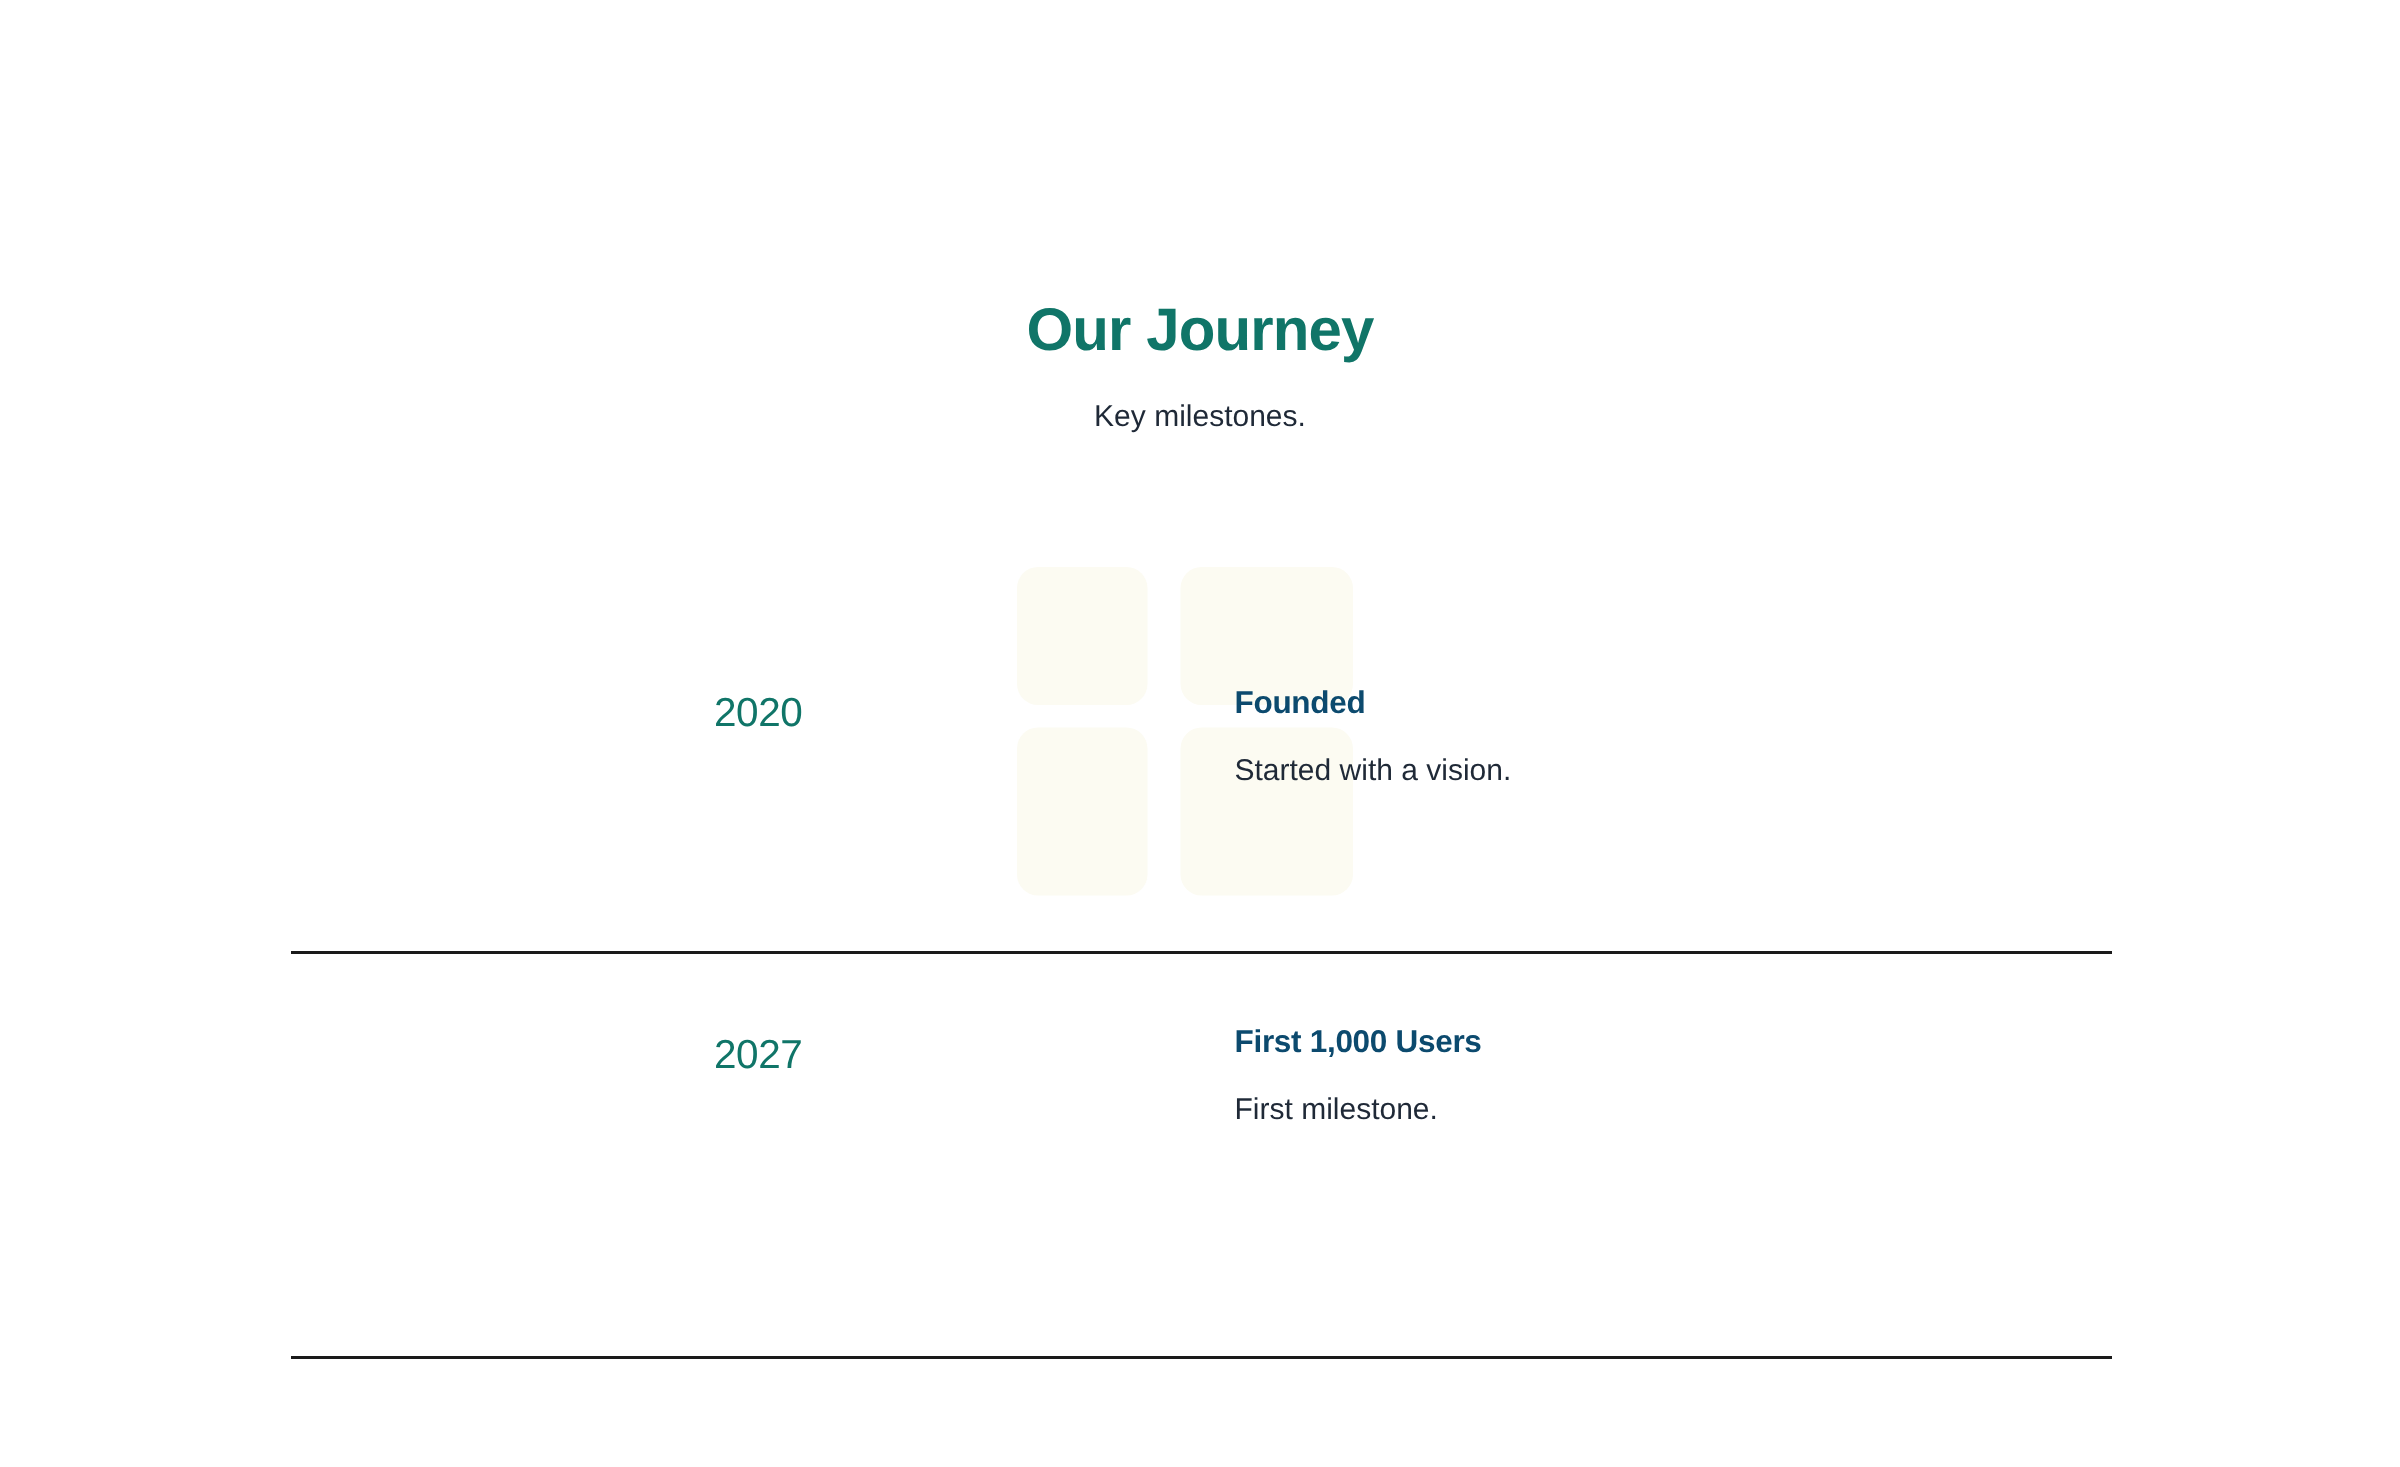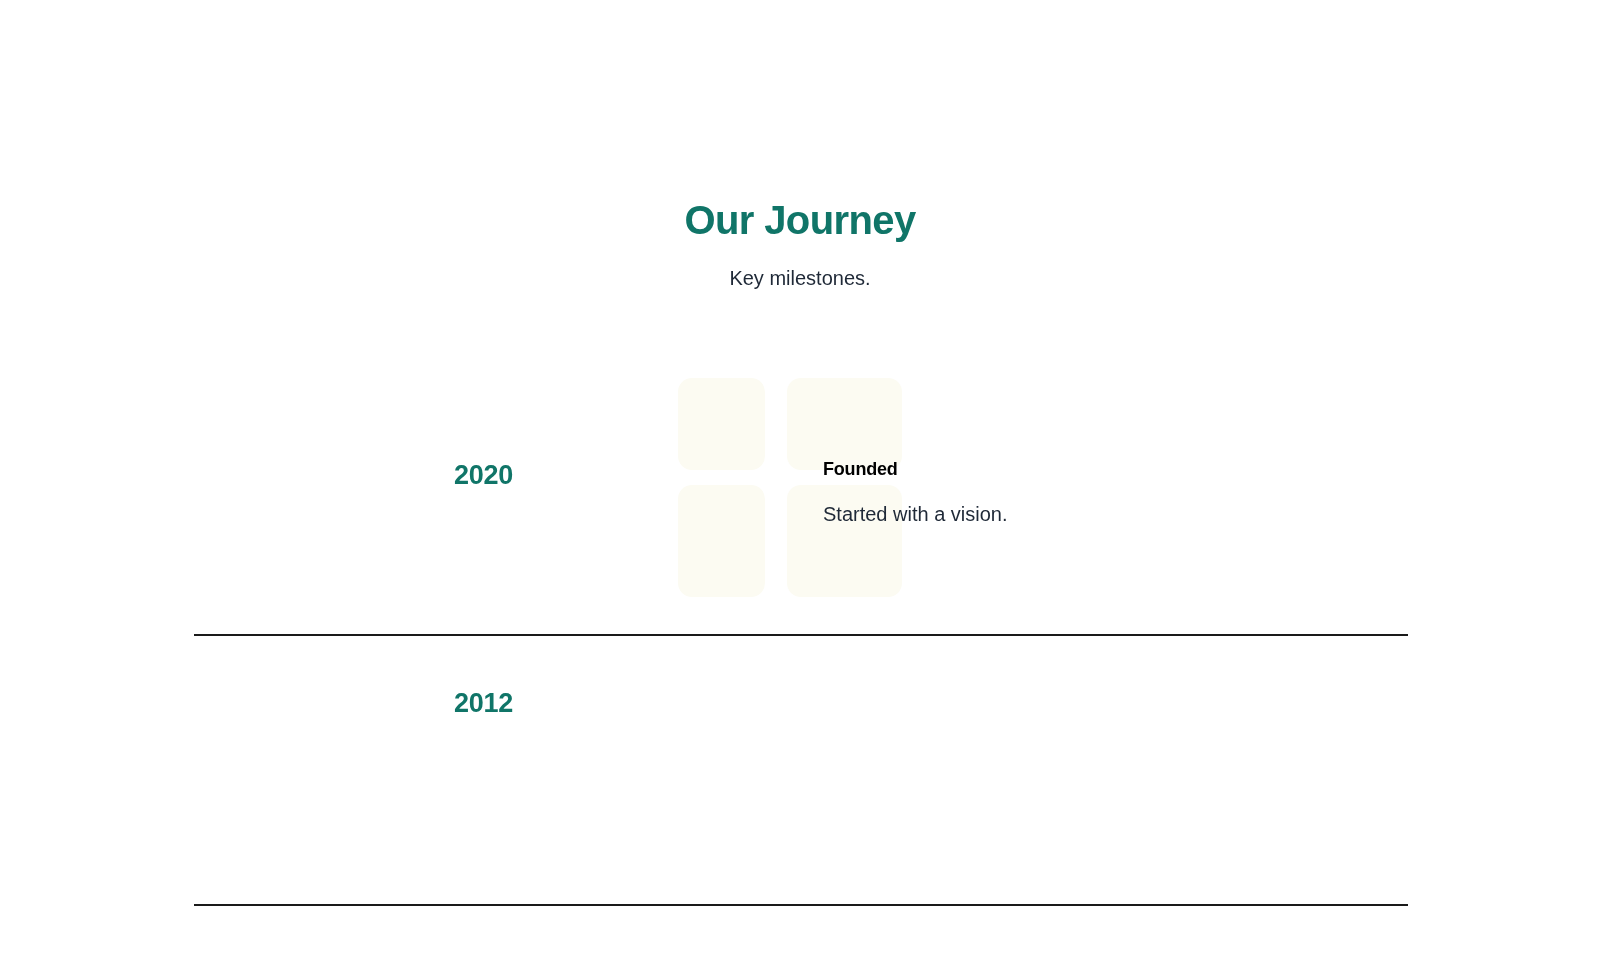--- a/index.html
+++ b/index.html
@@ -76,46 +76,46 @@
   .row-inner {
     position: absolute;
     left: 0;
     top: 0;
     right: 0;
     bottom: 0;
   }
 
   .year {
     position: absolute;
-    left: 260px;
+    left: 282px;
     font-size: 27px;
     line-height: 34px;
-    font-weight: 700;
+    font-weight: 400;
     letter-spacing: -0.3px;
     color: #107568;
     white-space: nowrap;
   }
   .row-0 .year { top: 118px; }
   .row-1 .year { top: 50px; }
 
   .milestone-body {
     position: absolute;
     left: 629px;
     width: 520px;
   }
   .row-0 .milestone-body { top: 116px; }
   .row-1 .milestone-body { top: 46px; }
 
   .milestone-title {
     margin: 0;
-    font-size: 18px;
+    font-size: 21px;
     line-height: 26px;
     font-weight: 700;
     letter-spacing: -0.2px;
-    color: #000000;
+    color: #0c4a6e;
     white-space: nowrap;
   }
   .milestone-desc {
     margin: 0;
     padding-top: 22px;
     font-size: 20px;
     line-height: 21px;
     font-weight: 400;
     color: #1f2937;
     white-space: nowrap;
@@ -163,18 +163,22 @@
         <div class="year">2020</div>
         <div class="milestone-body">
           <p class="milestone-title">Founded</p>
           <p class="milestone-desc">Started with a vision.</p>
         </div>
       </div>
     </div>
 
     <div class="timeline-row row-1">
       <div class="row-inner">
-        <div class="year">2012</div>
+        <div class="year">2027</div>
+        <div class="milestone-body">
+          <p class="milestone-title">First 1,000 Users</p>
+          <p class="milestone-desc">First milestone.</p>
+        </div>
       </div>
     </div>
 
   </div>
 </div>
 
 </body></html>

